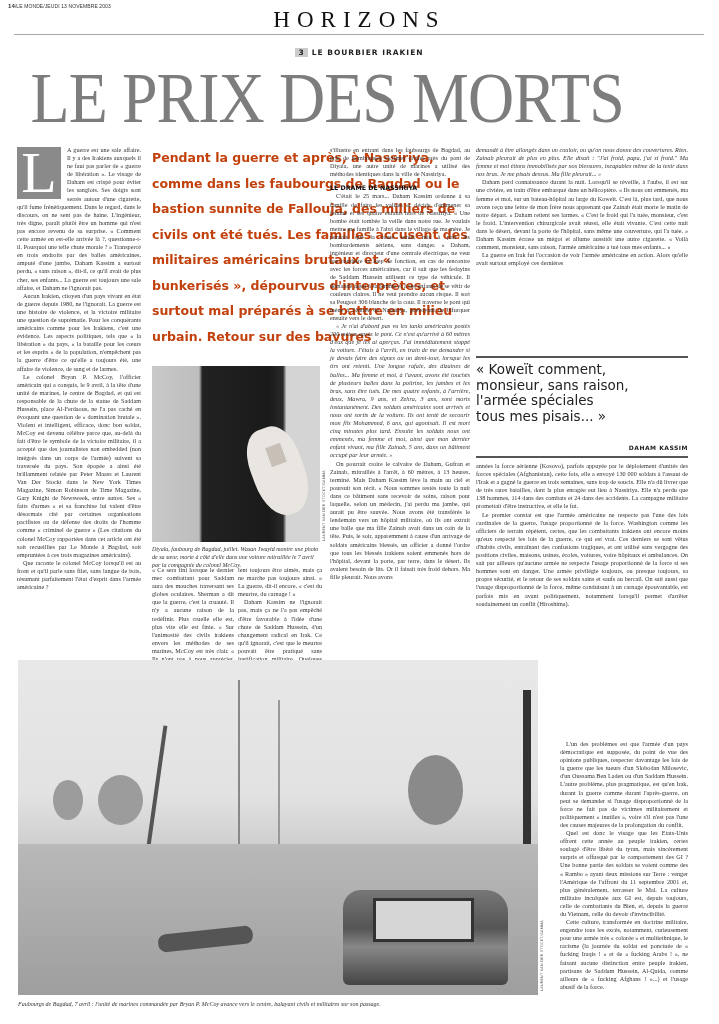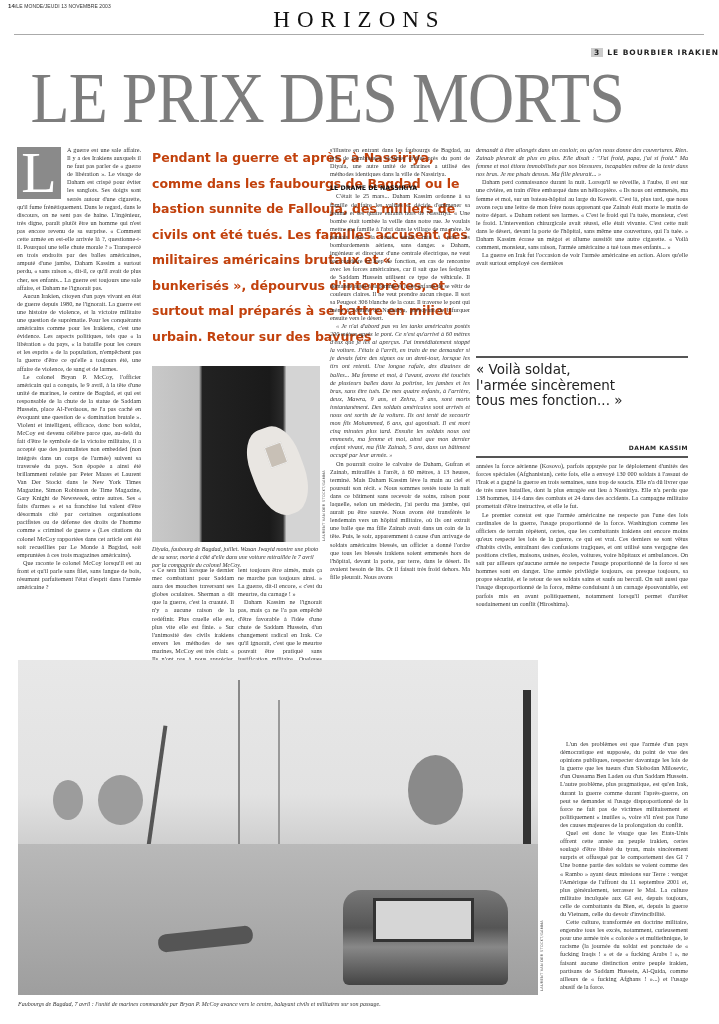--- a/index.html
+++ b/index.html
@@ -1,21 +1,21 @@
 <!DOCTYPE html>
 <html><head>
 <meta charset="utf-8">
 <style>
   html,body{margin:0;padding:0;background:#fff;}
   body{width:719px;height:1024px;position:relative;overflow:hidden;font-family:"Liberation Serif",serif;color:#222;}
   .abs{position:absolute;}
   .folio{left:8px;top:3px;font-family:"Liberation Sans",sans-serif;font-size:5px;color:#333;letter-spacing:0.1px;}
   .folio b{font-size:6px;}
   .rubric{left:0;width:719px;top:7px;text-align:center;font-family:"Liberation Serif",serif;font-size:23px;letter-spacing:7px;color:#111;}
-  .kicker{left:0;width:719px;top:48px;text-align:right;font-family:"DejaVu Sans",sans-serif;font-size:7.5px;font-weight:bold;letter-spacing:1px;color:#222;}
+  .kicker{left:0;width:719px;top:48px;text-align:center;font-family:"DejaVu Sans",sans-serif;font-size:7.5px;font-weight:bold;letter-spacing:1px;color:#222;}
   .kicker .num{background:#ccc;padding:0 3px;margin-right:4px;}
   .headline{left:14px;width:696px;top:62px;text-align:center;font-family:"Liberation Serif",serif;font-size:71px;line-height:72px;color:#7d7d7d;letter-spacing:-1px;transform:scaleX(0.9);transform-origin:left top;white-space:nowrap;}
   .col{font-size:6.2px;line-height:8.1px;text-align:justify;color:#333;}
   .col p{margin:0;text-indent:6px;}
   .dropcap{left:17px;top:147px;width:44px;height:52px;background:#8a8a8a;color:#fff;font-family:"Liberation Serif",serif;font-size:58px;line-height:52px;text-align:center;}
   .chapo{left:152px;top:145px;width:320px;font-family:"DejaVu Sans",sans-serif;font-weight:bold;font-size:12.5px;line-height:25.5px;color:#c2410c;}
   .photo1{left:152px;top:366px;width:168px;height:176px;background:linear-gradient(90deg,#c9c9c9 0%,#bdbdbd 28%,#222 30%,#1a1a1a 70%,#2a2a2a 78%,#d4d4d4 80%);overflow:hidden;}
   .hand{position:absolute;left:100px;top:60px;width:52px;height:90px;border-radius:40% 40% 45% 45%;background:#e9e6e2;transform:rotate(-20deg);}
   .hand-photo{position:absolute;left:115px;top:78px;width:16px;height:20px;background:#c8c0b6;border:1px solid #eee;transform:rotate(-20deg);}
   .credit-v{font-family:"DejaVu Sans",sans-serif;font-size:3.5px;color:#555;writing-mode:vertical-rl;transform:rotate(180deg);letter-spacing:0.3px;}
@@ -77,23 +77,24 @@
 </div>
 
 <div class="abs col" style="left:476px;top:146px;width:212px;">
   <p style="text-indent:0;font-style:italic">demandé à être allongés dans un couloir, ou qu'on nous donne des couvertures. Rien. Zainab pleurait de plus en plus. Elle disait : "J'ai froid, papa, j'ai si froid." Ma femme et moi étions immobilisés par nos blessures, incapables même de la tenir dans nos bras. Je me pisais dessus. Ma fille pleurait... »</p>
   <p>Daham perd connaissance durant la nuit. Lorsqu'il se réveille, à l'aube, il est sur une civière, en train d'être embarqué dans un hélicoptère. « Ils nous ont emmenés, ma femme et moi, sur un bateau-hôpital au large du Koweït. C'est là, plus tard, que nous avons reçu une lettre de mon frère nous apprenant que Zainab était morte le matin de notre départ. » Daham retient ses larmes. « C'est le froid qui l'a tuée, monsieur, c'est le froid. L'intervention chirurgicale avait réussi, elle était vivante. C'est cette nuit dans le désert, devant la porte de l'hôpital, sans même une couverture, qui l'a tuée. » Daham Kassim écrase un mégot et allume aussitôt une autre cigarette. « Voilà comment, monsieur, sans raison, l'armée américaine a tué tous mes enfants... »</p>
   <p>La guerre en Irak fut l'occasion de voir l'armée américaine en action. Alors qu'elle avait surtout employé ces dernières</p>
 </div>
 
 <div class="abs pq-rule-top"></div>
 <div class="abs pullquote">
-  <div>« Voilà soldat,</div>
-  <div>l'armée sincèrement</div>
-  <div>tous mes fonction... »</div>
+  <div>« Koweït comment,</div>
+  <div>monsieur, sans raison,</div>
+  <div>l'armée spéciales</div>
+  <div>tous mes pisais... »</div>
 </div>
 <div class="abs pq-sig" style="top:444px;">DAHAM KASSIM</div>
 <div class="abs pq-rule-bot" style="top:456px;"></div>
 
 <div class="abs col" style="left:476px;top:462px;width:212px;">
   <p style="text-indent:0">années la force aérienne (Kosovo), parfois appuyée par le déploiement d'unités des forces spéciales (Afghanistan), cette fois, elle a envoyé 130 000 soldats à l'assaut de l'Irak et a gagné la guerre en trois semaines, sans trop de soucis. Elle n'a dû livrer que de très rares batailles, dont la plus enragée eut lieu à Nassiriya. Elle n'a perdu que 138 hommes, 114 dans des combats et 24 dans des accidents. La campagne militaire promettait d'être instructive, et elle le fut.</p>
   <p>Le premier constat est que l'armée américaine ne respecte pas l'une des lois cardinales de la guerre, l'usage proportionné de la force. Washington comme les officiers de terrain répètent, certes, que les combattants irakiens ont encore moins qu'eux respecté les lois de la guerre, ce qui est vrai. Ces derniers se sont vêtus d'habits civils, entraînant des confusions tragiques, et ont utilisé sans vergogne des positions civiles, maisons, usines, écoles, voitures, voire hôpitaux et ambulances. On sait par ailleurs qu'aucune armée ne respecte l'usage proportionné de la force si ses hommes sont en danger. Une armée privilégie toujours, ou presque toujours, sa propre sécurité, et le retour de ses soldats sains et saufs au bercail. On sait aussi que l'usage disproportionné de la force, même conduisant à un carnage épouvantable, est parfois mis en avant politiquement, notamment lorsqu'il permet d'arrêter soudainement un conflit (Hiroshima).</p>
 </div>
 <div class="abs col" style="left:560px;top:740px;width:128px;">
   <p>L'un des problèmes est que l'armée d'un pays démocratique est supposée, du point de vue des opinions publiques, respecter davantage les lois de la guerre que les tueurs d'un Slobodan Milosevic, d'un Oussama Ben Laden ou d'un Saddam Hussein. L'autre problème, plus pragmatique, est qu'en Irak, durant la guerre comme durant l'après-guerre, on peut se demander si l'usage disproportionné de la force ne fait pas de victimes militairement et politiquement « inutiles », voire s'il n'est pas l'une des causes majeures de la prolongation du conflit.</p>

